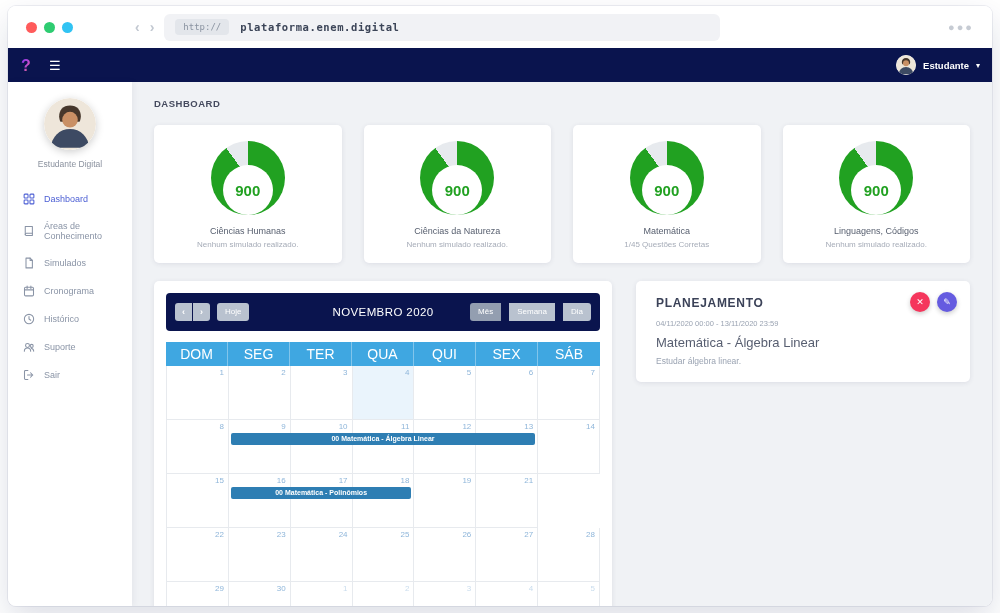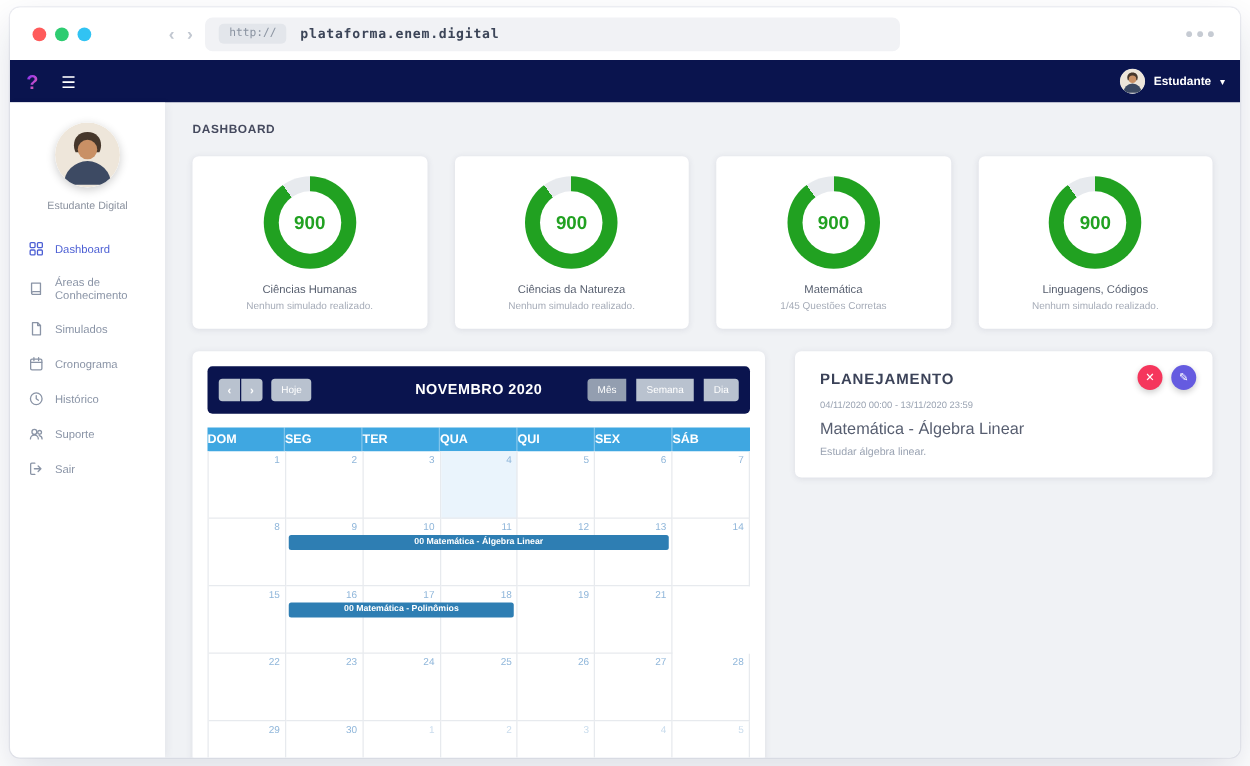--- a/index.html
+++ b/index.html
@@ -43,46 +43,46 @@
   .nav-item.active{color:#4c5fd4}
   .nav-icon{display:flex;flex:0 0 auto}
   .nav-icon svg{display:block}
 
   .main{flex:1;padding:14px 22px;min-width:0}
   .page-title{font-size:9.5px;font-weight:bold;color:#454a5e;letter-spacing:.5px;margin:2px 0 16px}
 
   
   .stats-row{display:flex;gap:22px}
   .stat-card{flex:1;background:#fff;border-radius:5px;box-shadow:0 1px 5px rgba(50,50,93,.1);padding:16px 8px 14px;text-align:center}
-  .donut{width:74px;height:74px;border-radius:50%;margin:0 auto;display:flex;align-items:center;justify-content:center}
+  .donut{width:74px;height:74px;border-radius:50%;margin:0 auto;display:flex;align-items:flex-end;justify-content:center}
   .donut-hole{width:50px;height:50px;border-radius:50%;background:#fff;display:flex;align-items:center;justify-content:center;
     font-size:15px;font-weight:bold;color:var(--c-green,#21a121)}
   .stat-title{margin-top:11px;font-size:9px;color:#565e6e}
   .stat-sub{margin-top:4px;font-size:8px;color:#a6acb8}
 
   
   .bottom-row{display:flex;gap:24px;margin-top:18px;align-items:flex-start}
 
   .calendar-card{flex:0 0 458px;background:#fff;border-radius:5px;box-shadow:0 1px 5px rgba(50,50,93,.1);padding:12px}
   .cal-header{background:var(--c-navy,#0a144e);border-radius:4px;height:38px;display:flex;align-items:center;padding:0 9px;position:relative}
   .cal-nav{display:flex;gap:1px}
   .cal-btn{border:none;background:#b9c2cf;color:#fff;font-size:8px;padding:4px 8px;border-radius:3px;cursor:pointer;font-family:inherit;line-height:1.2}
   .chev-btn{font-size:9px;font-weight:bold;padding:4px 7px}
   .chev-btn:first-child{border-radius:3px 0 0 3px}
   .chev-btn:last-child{border-radius:0 3px 3px 0}
   .hoje-btn{margin-left:7px}
-  .cal-title{position:absolute;left:0;right:0;text-align:center;color:#fff;font-weight:bold;font-size:11.5px;letter-spacing:.4px;pointer-events:none}
+  .cal-title{position:absolute;left:0;right:0;text-align:center;color:#fff;font-weight:normal;font-size:11.5px;letter-spacing:.4px;pointer-events:none}
   .view-group{margin-left:auto;display:flex;gap:8px;position:relative;z-index:1}
   .view-btn{border-radius:0}
   .view-btn:first-child{border-radius:3px 0 0 3px}
   .view-btn:last-child{border-radius:0 3px 3px 0}
   .view-btn.active{background:#939eb0}
 
   .day-header-row{display:grid;grid-template-columns:repeat(7,1fr);background:var(--c-calblue,#3fa7e1);margin-top:11px}
-  .day-head{color:#fff;font-size:10px;font-weight:bold;padding:4px 0;border-right:1px solid rgba(255,255,255,.35)}
+  .day-head{color:#fff;font-size:14px;font-weight:normal;text-align:center;padding:4px 0;border-right:1px solid rgba(255,255,255,.35)}
   .day-head:last-child{border-right:none}
 
   .calendar-grid{border-left:1px solid #e7eaee}
   .week-row{display:grid;grid-template-columns:repeat(7,1fr);position:relative;height:54px}
   .day-cell{border-right:1px solid #e7eaee;border-bottom:1px solid #e7eaee;position:relative;cursor:pointer}
   .day-cell.today{background:#eaf4fc}
   .day-num{position:absolute;top:2px;right:4px;font-size:8px;color:#8fb6da}
   .day-cell.muted .day-num{color:#c9dced}
   .event-bar{position:absolute;top:13px;height:12px;background:var(--c-event,#2e7eb3);border-radius:2px;color:#fff;
     font-size:7px;font-weight:bold;line-height:12px;text-align:center;overflow:hidden;white-space:nowrap;cursor:pointer;z-index:1;padding:0 3px}

